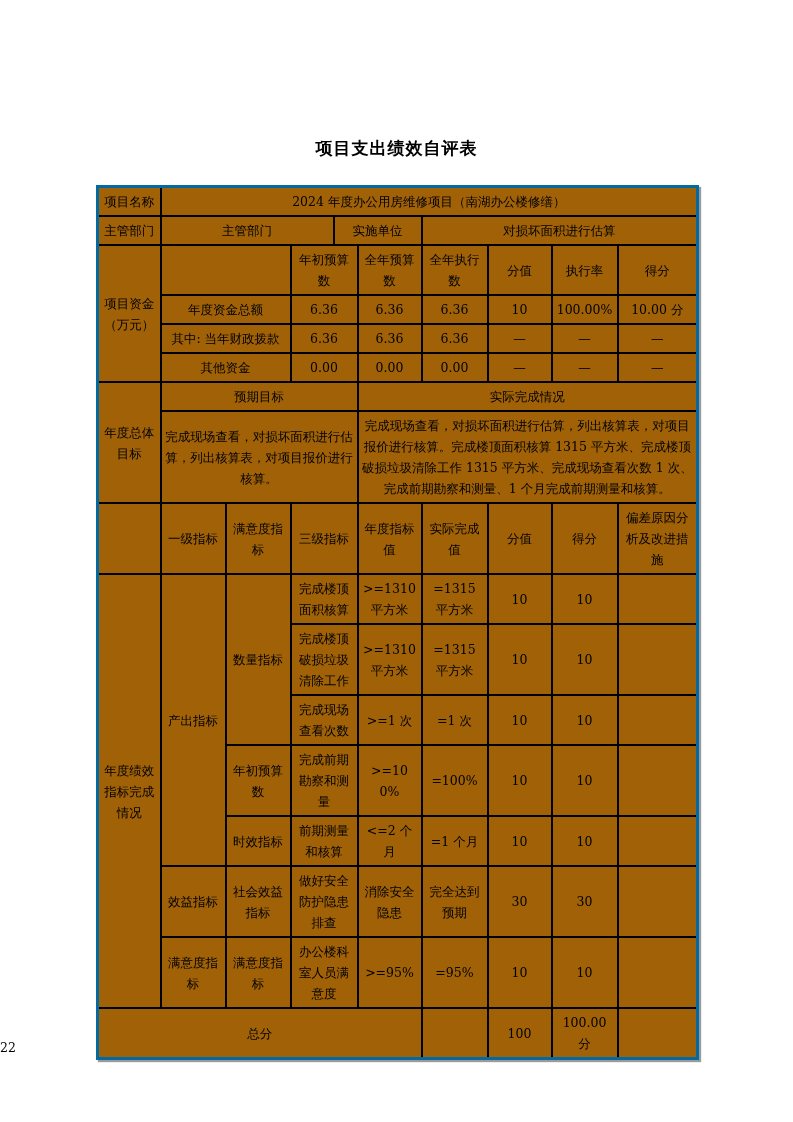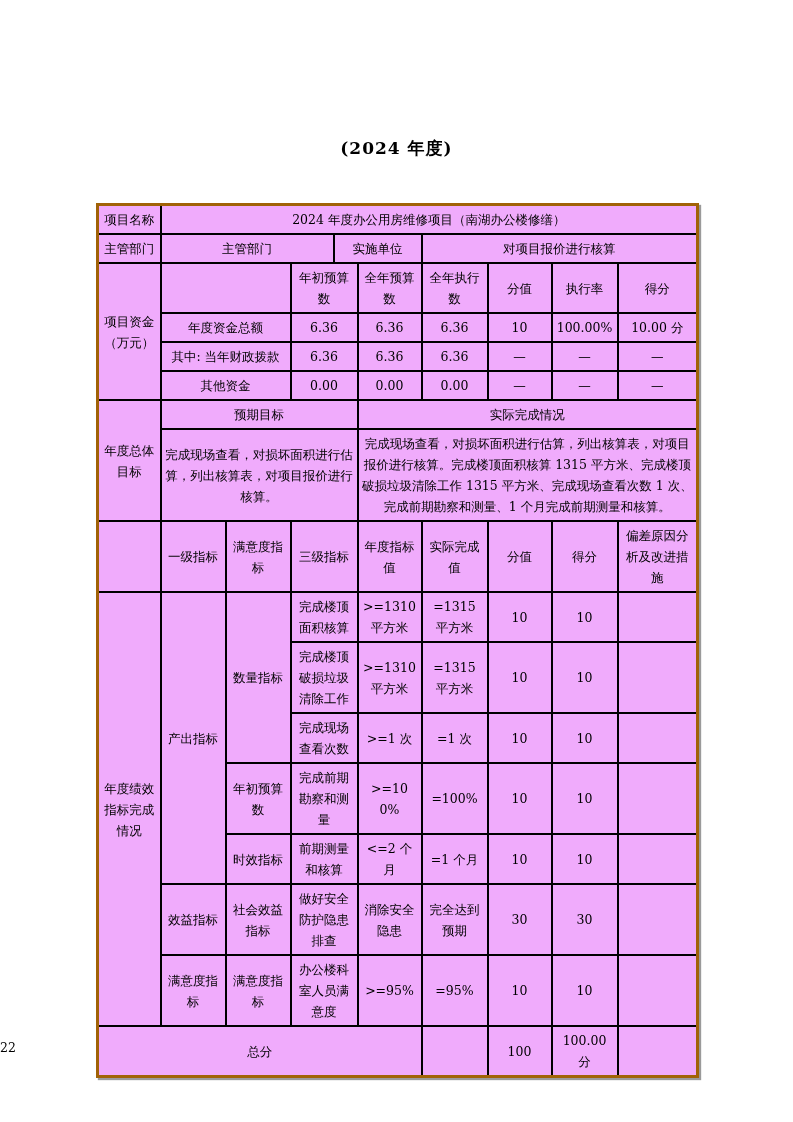--- a/index.html
+++ b/index.html
@@ -21,27 +21,27 @@
     width: 100%;
     text-align: center;
     font-size: 17px;
     font-weight: bold;
     line-height: 24px;
     letter-spacing: 1px;
   }
   table.eval {
     position: absolute;
     left: 96px;
-    top: 203px;
+    top: 185px;
     width: 601px;
     border-collapse: collapse;
     table-layout: fixed;
-    border: 3px solid #a16207;
+    border: 3px solid #0369a1;
     box-shadow: 2px 2px 1px #9a9a9a;
-    background: #f0abfc;
+    background: #a16207;
   }
   table.eval td {
     border: 2px solid #000;
     font-size: 12.5px;
     line-height: 21px;
     text-align: center;
     vertical-align: middle;
     padding: 3px 3px;
     overflow: hidden;
     word-break: break-all;
@@ -62,21 +62,21 @@
     left: 0;
     width: 100%;
     text-align: left;
     font-size: 12.5px;
   }
 </style>
 </head>
 <body>
 
 <div class="doc-title">
-  <div>(2024 年度)</div>
+  <div>项目支出绩效自评表</div>
 </div>
 
 <table class="eval">
   <colgroup>
     <col style="width:63px">
       <col style="width:65px">
       <col style="width:65px">
     <col style="width:43px">
       <col style="width:24px">
       <col style="width:64px">
@@ -89,21 +89,21 @@
 
     <tr style="height:26px">
       <td>项目名称</td>
       <td colspan="9">2024 年度办公用房维修项目（南湖办公楼修缮）</td>
     </tr>
 
     <tr style="height:26px">
       <td>主管部门</td>
       <td colspan="3">主管部门</td>
       <td colspan="2">实施单位</td>
-      <td colspan="4">对项目报价进行核算</td>
+      <td colspan="4">对损坏面积进行估算</td>
     </tr>
 
     <tr style="height:45px">
       <td rowspan="4">项目资金（万元）</td>
       <td colspan="2"></td>
       <td colspan="2">年初预算数</td>
       <td>全年预算数</td>
       <td>全年执行数</td>
       <td>分值</td>
       <td>执行率</td>

